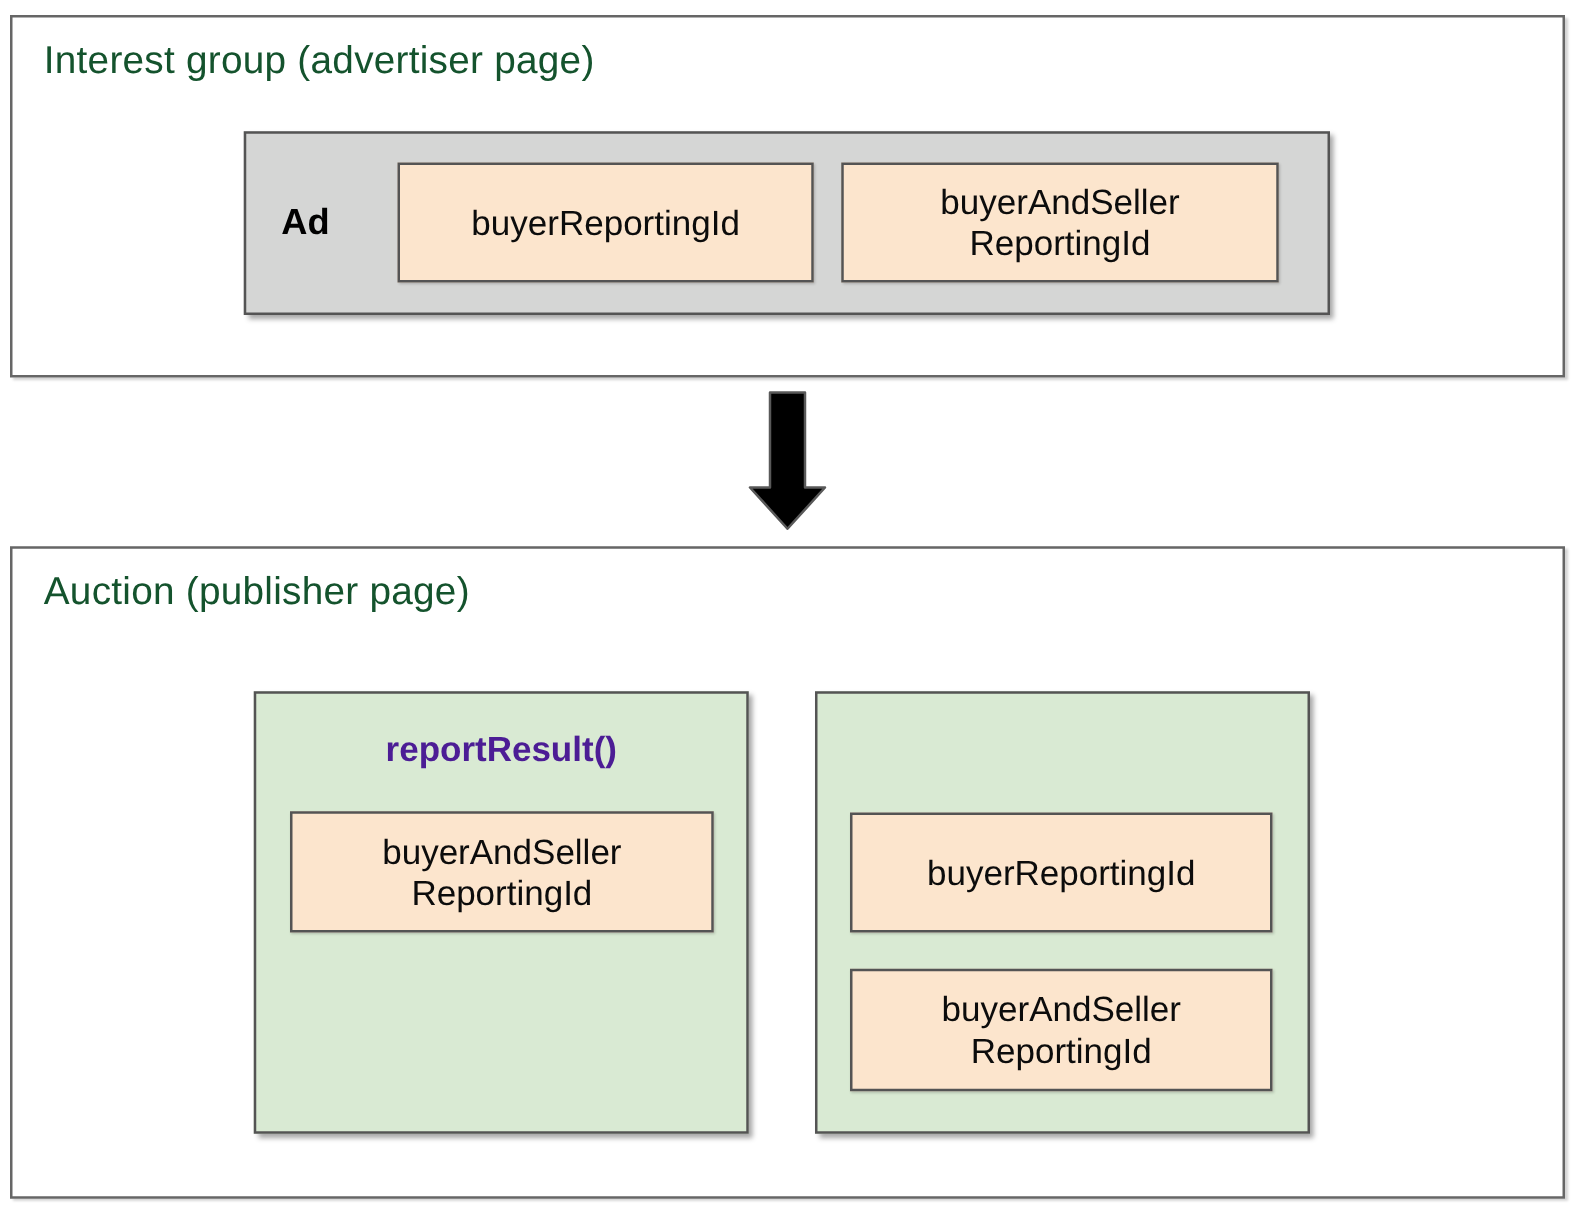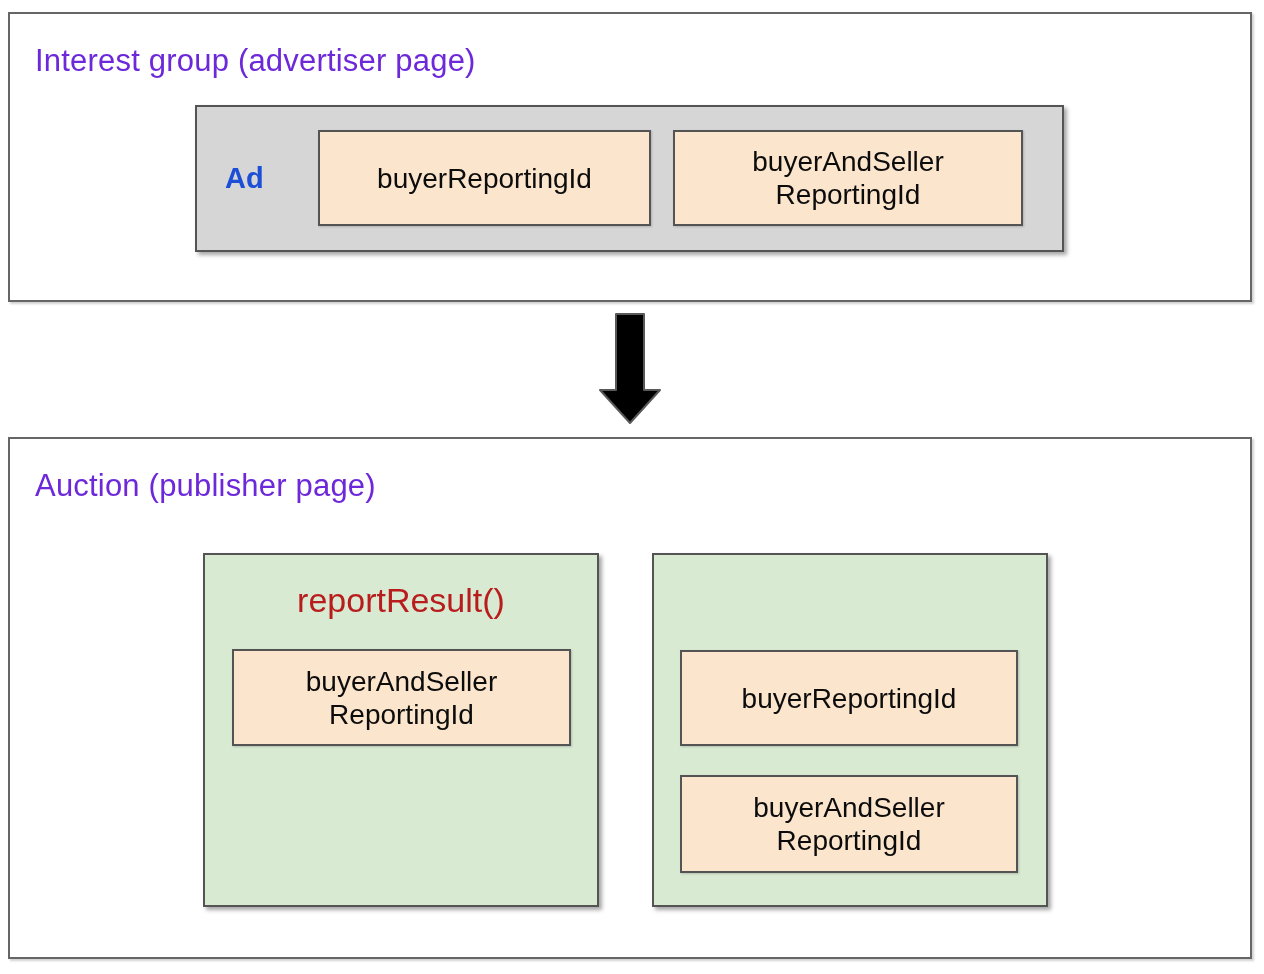--- a/index.html
+++ b/index.html
@@ -19,44 +19,44 @@
     background: #ffffff;
     border: 2px solid #666666;
     box-shadow: 2px 2px 2px rgba(0,0,0,0.18);
   }
   #frame-interest { left: 8px; top: 12px; width: 1244px; height: 290px; }
   #frame-auction  { left: 8px; top: 437px; width: 1244px; height: 522px; }
 
   .section-title {
     position: absolute;
     left: 25px;
-    top: 28px;
+    top: 15px;
     font-size: 31px;
     line-height: 38px;
     letter-spacing: 0.2px;
-    color: #6d28d9;
+    color: #14532d;
     white-space: nowrap;
   }
 
   
   .ad-box {
     position: absolute;
     left: 185px; top: 91px;
     width: 869px; height: 147px;
     background: #d5d6d5;
     border: 2px solid #545454;
     box-shadow: 3px 3px 4px rgba(0,0,0,0.35);
   }
   .ad-label {
     position: absolute;
     left: 28px; top: 0; bottom: 0;
     display: flex; align-items: center;
     font-weight: bold;
     font-size: 29px;
-    color: #1d4ed8;
+    color: #000000;
   }
 
   
   .chip {
     position: absolute;
     background: #fce5cd;
     border: 2px solid #545454;
     box-shadow: 1px 1px 2px rgba(0,0,0,0.18);
     display: flex;
     align-items: center;
@@ -86,23 +86,24 @@
     border: 2px solid #545454;
     box-shadow: 3px 3px 4px rgba(0,0,0,0.35);
   }
   #fn-report-result { left: 193px; }
   #fn-report-win    { left: 642px; }
   .fn-title {
     position: absolute;
     left: 0; right: 0;
     top: 26px;
     text-align: center;
-    font-size: 34px;
+    font-size: 28px;
     line-height: 38px;
-    color: #b91c1c;
+    color: #4c1d95;
+    font-weight: bold;
   }
   #chip-result-1 { left: 27px; top: 94px;  width: 339px; height: 97px; }
   #chip-win-1    { left: 26px; top: 95px;  width: 338px; height: 96px; }
   #chip-win-2    { left: 26px; top: 220px; width: 338px; height: 98px; }
 </style>
 </head>
 <body>
 
 <div class="canvas">
 

